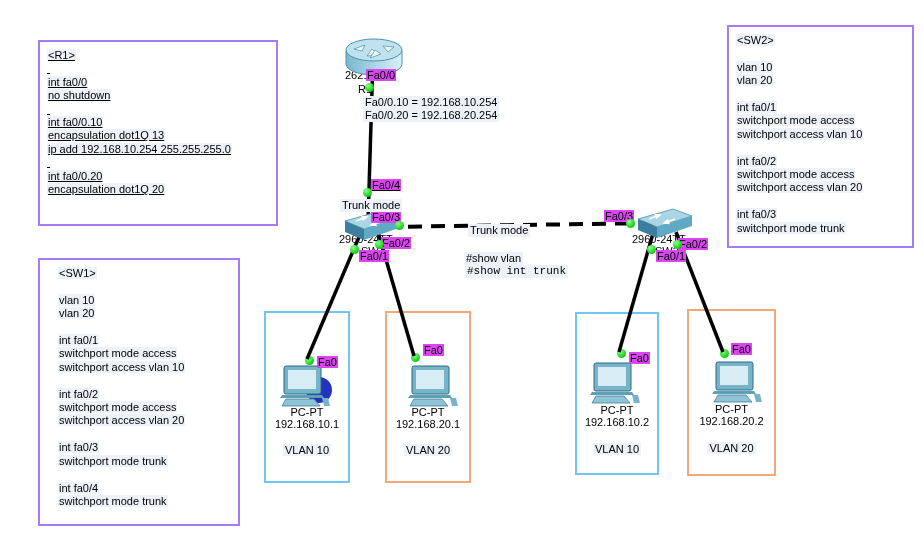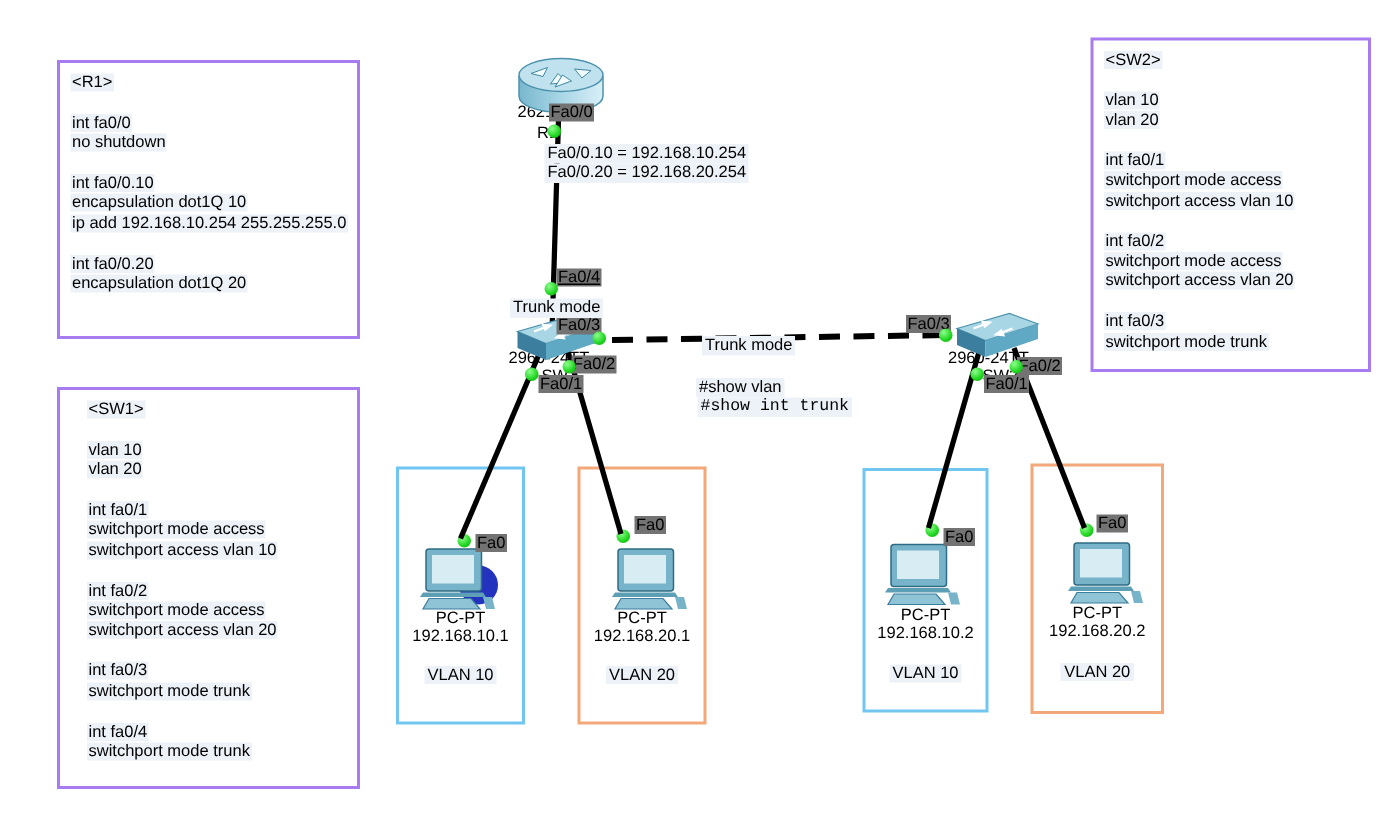--- a/index.html
+++ b/index.html
@@ -10,48 +10,48 @@
         font-size:11px;line-height:13.4px;padding:7px 4px 0 7px;z-index:2;}
   .note-line{white-space:pre;}
   .note-line span{background:#edf2f9;padding:0 1px;text-align:right;}
   
   svg.cables{position:absolute;left:0;top:0;z-index:3;}
   
   .icon{position:absolute;z-index:4;}
   
   .dlabel{position:absolute;font-size:11px;line-height:12px;color:#000;white-space:nowrap;z-index:2;}
   
-  .plabel{position:absolute;font-size:11px;line-height:12px;background:#737373;padding:0 1px;
+  .plabel{position:absolute;font-size:11px;line-height:12px;background:#d946ef;padding:0 1px;
           white-space:nowrap;z-index:5;}
   
   .alabel{position:absolute;font-size:11px;line-height:13px;background:#edf2f9;padding:0 2px;
           white-space:nowrap;z-index:5;}
   
   .dot{position:absolute;width:9px;height:9px;border-radius:50%;z-index:6;
        background:radial-gradient(circle at 35% 30%,#8dff8d,#1fd41f 60%,#0da10d);}
   
   .zone{position:absolute;box-sizing:border-box;border:2px solid;z-index:1;}
   .zone.vlan10{border-color:#70c6f0;}
   .zone.vlan20{border-color:#f2a878;}
   .pc-text{position:absolute;left:0;right:0;text-align:center;font-size:11px;line-height:12px;z-index:4;}
   .pc-text span.tag{background:#edf2f9;padding:0 2px;}
 </style>
 </head>
 <body>
 
 <div class="canvas">
 
-  <div class="note" style="left:38px;top:40px;width:202px;height:186px;">
+  <div class="note" style="left:38px;top:40px;width:240px;height:186px;text-decoration:underline;">
       <div class="note-line"><span>&lt;R1&gt;</span></div>
       <div class="note-line">&nbsp;</div>
       <div class="note-line"><span>int fa0/0</span></div>
       <div class="note-line"><span>no shutdown</span></div>
       <div class="note-line">&nbsp;</div>
       <div class="note-line"><span>int fa0/0.10</span></div>
-      <div class="note-line"><span>encapsulation dot1Q 10</span></div>
+      <div class="note-line"><span>encapsulation dot1Q 13</span></div>
       <div class="note-line"><span>ip add 192.168.10.254 255.255.255.0</span></div>
       <div class="note-line">&nbsp;</div>
       <div class="note-line"><span>int fa0/0.20</span></div>
       <div class="note-line"><span>encapsulation dot1Q 20</span></div>
     </div>
   <div class="note" style="left:38px;top:258px;width:202px;height:268px;padding-left:18px;">
       <div class="note-line"><span>&lt;SW1&gt;</span></div>
       <div class="note-line">&nbsp;</div>
       <div class="note-line"><span>vlan 10</span></div>
       <div class="note-line"><span>vlan 20</span></div>

